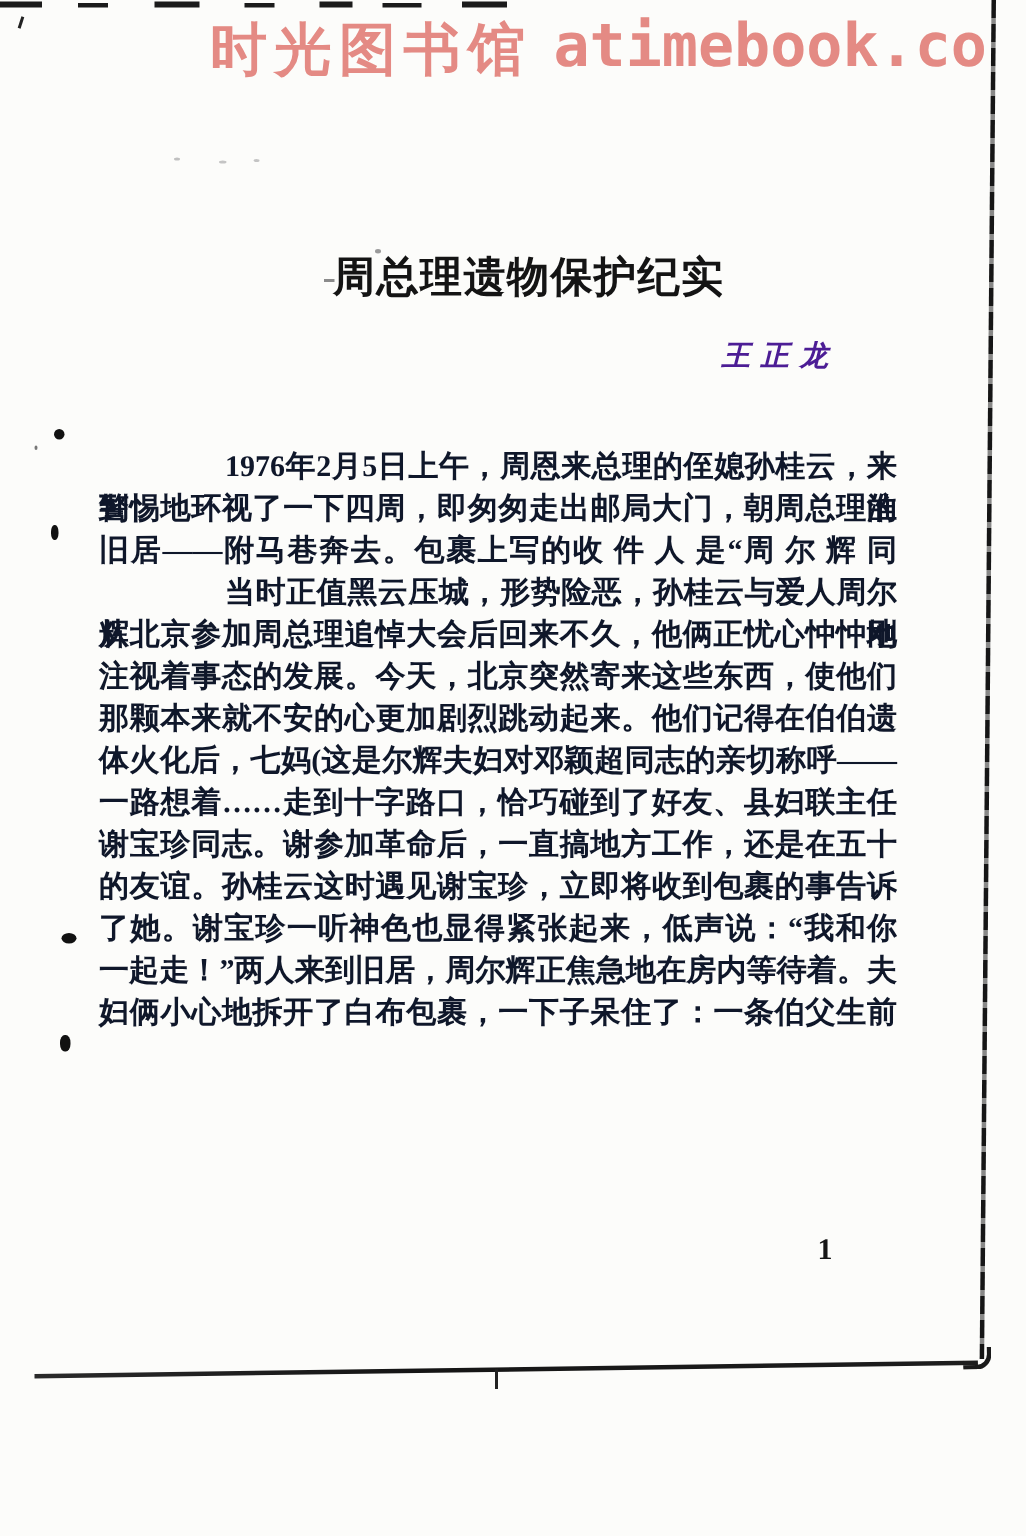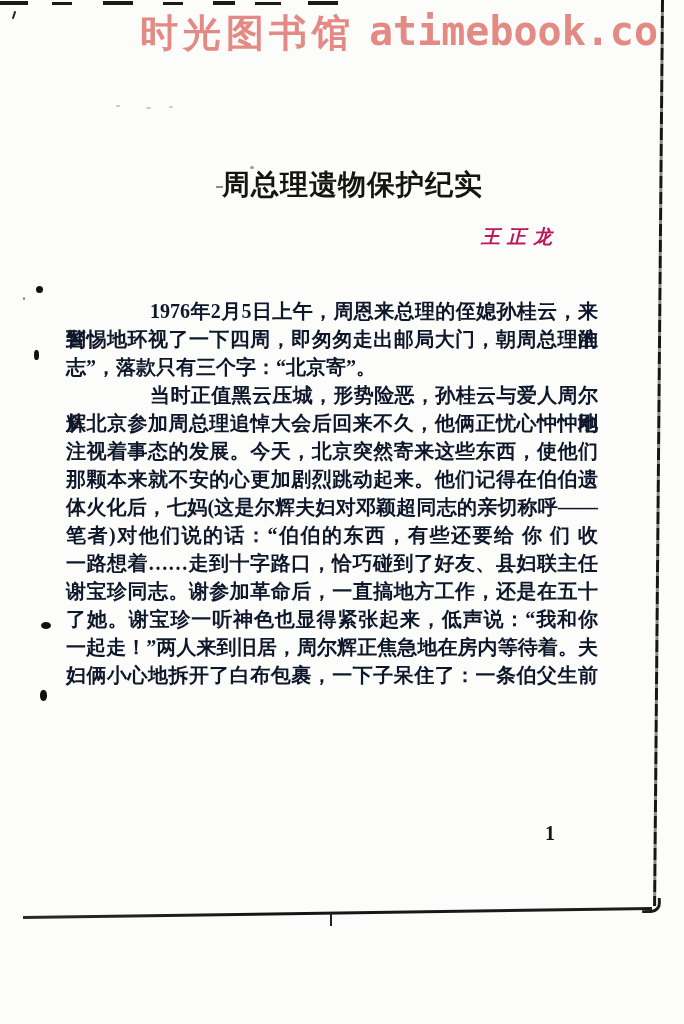--- a/index.html
+++ b/index.html
@@ -61,21 +61,21 @@
   .s9{left:146px;top:107px;width:5px;height:2px;background:#c4c4c4;}
   .s10{left:169px;top:106px;width:4px;height:2px;background:#c4c4c4;}
   
   .title{
     position:absolute;left:222px;top:166px;
     font-size:28px;font-weight:bold;letter-spacing:1px;color:#141414;
     white-space:nowrap;
   }
   .author{
     position:absolute;left:481px;top:224px;
-    font-size:19px;font-weight:600;letter-spacing:7px;color:#be185d;
+    font-size:19px;font-weight:600;letter-spacing:7px;color:#4c1d95;
     font-style:italic;white-space:nowrap;
   }
   .body-text{
     position:absolute;left:66px;top:297px;width:532px;
     font-size:20px;line-height:28px;font-weight:700;color:#0f172a;
   }
   .ln{
     height:28px;overflow:visible;
     text-align:justify;text-align-last:justify;
     text-justify:inter-character;
@@ -120,29 +120,29 @@
   <div class="speck s8"></div>
   <div class="speck s9"></div>
   <div class="speck s10"></div>
 
   <h1 class="title" style="margin:0;">周总理遗物保护纪实</h1>
   <div class="author">王正龙</div>
 
   <div class="body-text">
     <div class="ln indent">1976年2月5日上午，周恩来总理的侄媳孙桂云，来到淮</div>
     <div class="ln">警惕地环视了一下四周，即匆匆走出邮局大门，朝周总理的</div>
-    <div class="ln end">志”，落款只有三个字：“北京寄”。</div>
+    <div class="ln">旧居——附马巷奔去。包裹上写的收 件 人 是“周 尔 辉 同</div>
     <div class="ln indent">当时正值黑云压城，形势险恶，孙桂云与爱人周尔辉刚</div>
     <div class="ln">从北京参加周总理追悼大会后回来不久，他俩正忧心忡忡地</div>
     <div class="ln">注视着事态的发展。今天，北京突然寄来这些东西，使他们</div>
     <div class="ln">那颗本来就不安的心更加剧烈跳动起来。他们记得在伯伯遗</div>
     <div class="ln">体火化后，七妈(这是尔辉夫妇对邓颖超同志的亲切称呼——</div>
-    <div class="ln">笔者)对他们说的话：“伯伯的东西，有些还要给 你 们 收</div>
     <div class="ln">一路想着……走到十字路口，恰巧碰到了好友、县妇联主任</div>
     <div class="ln">谢宝珍同志。谢参加革命后，一直搞地方工作，还是在五十</div>
+    <div class="ln">的友谊。孙桂云这时遇见谢宝珍，立即将收到包裹的事告诉</div>
     <div class="ln">了她。谢宝珍一听神色也显得紧张起来，低声说：“我和你</div>
     <div class="ln">一起走！”两人来到旧居，周尔辉正焦急地在房内等待着。夫</div>
     <div class="ln">妇俩小心地拆开了白布包裹，一下子呆住了：一条伯父生前</div>
   </div>
 
   <div class="pagenum">1</div>
 
 </div>
 
 </body></html>

